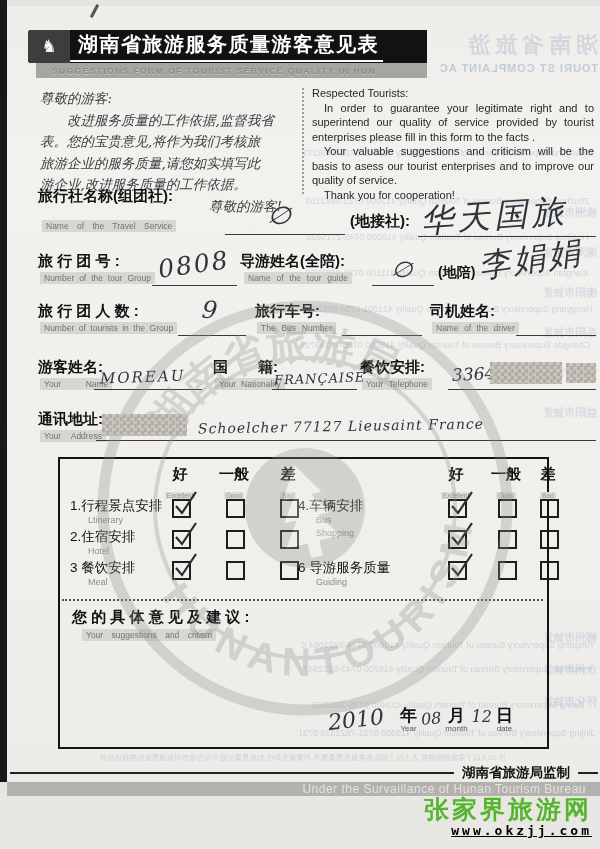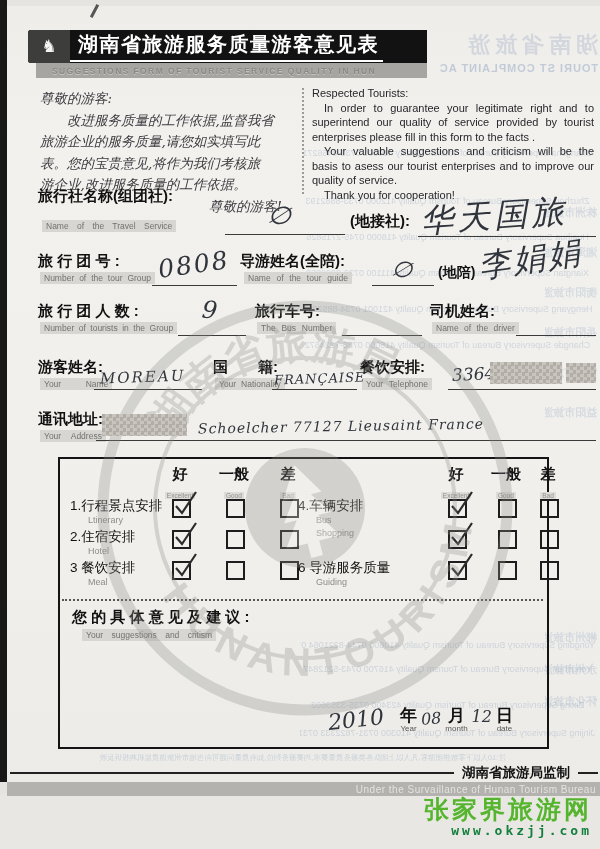--- a/index.html
+++ b/index.html
@@ -88,28 +88,28 @@
          pointer-events:none;}
 
   
   .footer-line{position:absolute;left:10px;top:764px;width:588px;height:18px;display:flex;
                align-items:center;z-index:5;}
   .footer-line .rule{border-top:2px solid #222;flex:1;}
   .footer-line .rule.short{flex:0 0 20px;}
   .footer-line .ftxt{font-weight:bold;font-size:13.5px;color:#111;padding:0 8px;white-space:nowrap;}
   .footer-bar{position:absolute;left:7px;top:782px;width:593px;height:14px;background:#b3b2ae;
               z-index:5;display:flex;align-items:center;justify-content:flex-end;}
-  .footer-bar span{color:#e4e3e0;font-size:10px;padding-right:4px;letter-spacing:.5px;}
+  .footer-bar span{color:#e4e3e0;font-size:12px;padding-right:14px;letter-spacing:.5px;}
 
   
   .site{position:absolute;right:8px;top:797px;text-align:right;z-index:6;}
   .site .s-cn{font-family:"DejaVu Serif",serif;font-weight:bold;font-size:25px;color:#56b52f;
               letter-spacing:3px;line-height:1.05;}
   .site .s-url{font-family:"DejaVu Sans Mono",monospace;font-weight:bold;font-size:13px;
-               color:#15803d;letter-spacing:3px;}
+               color:#000000;letter-spacing:3px;text-decoration:underline;}
 </style>
 </head>
 <body>
 
 <div id="canvas">
   <div class="paper"></div>
   <div class="scan-bottom"></div>
   <div class="left-strip"></div>
   <div class="top-smudge"></div>
 
@@ -140,22 +140,22 @@
     <div class="logo">♞</div>
     <div class="title">湖南省旅游服务质量游客意见表</div>
   </div>
   <div class="subbanner">
     <span>SUGGESTIONS FORM OF TOURIST SERVICE QUALITY IN HUN</span>
   </div>
 
   <div class="intro-cn">
     <div>尊敬的游客:</div>
     <div>　　改进服务质量的工作依据,监督我省</div>
+    <div>表。您的宝贵意见,将作为我们考核旅</div>
     <div>旅游企业的服务质量,请您如实填写此</div>
-    <div>表。您的宝贵意见,将作为我们考核旅</div>
     <div>游企业,改进服务质量的工作依据。</div>
     <div class="t-right">尊敬的游客!</div>
   </div>
   <div class="intro-divider"></div>
   <div class="intro-en">
     <div class="greet">Respected Tourists:</div>
     <p>In order to guarantee your legitimate right and to superintend our quality of service provided by tourist enterprises please fill in this form to the facts .</p>
     <p>Your valuable suggestions and criticism will be the basis to asess our tourist enterprises and to improve our quality of service.</p>
     <p>Thank you for cooperation!</p>
   </div>

